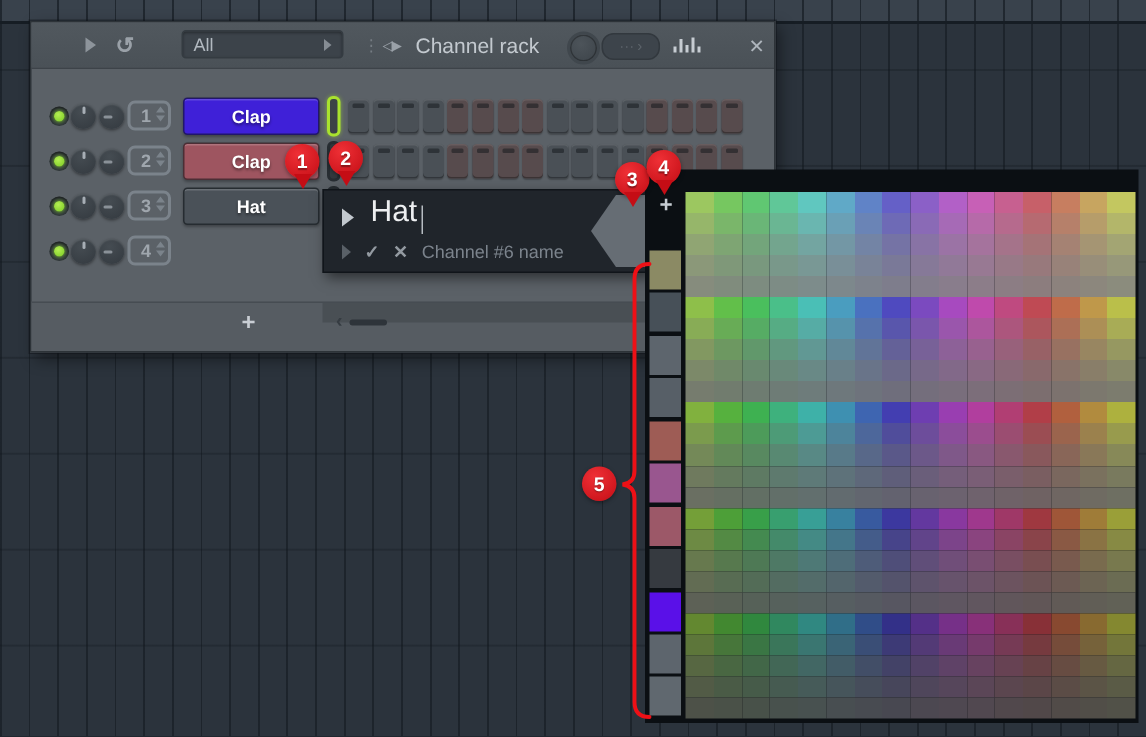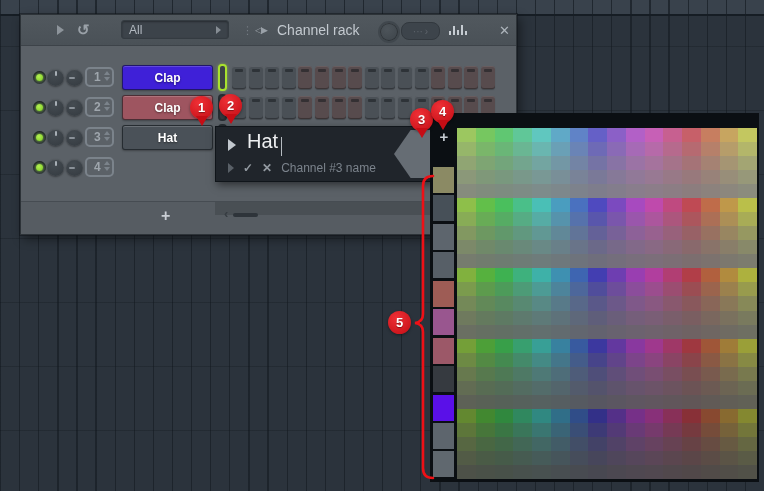--- a/index.html
+++ b/index.html
@@ -340,21 +340,21 @@
     </div>
   </div>
 
   <div class="popup">
     <i class="p-arrow"></i>
     <span class="p-value"><span>Hat</span><span class="p-cursor"></span></span>
     <span class="p-row2">
       <i class="p-arrow2"></i>
       <span class="p-check">✓</span>
       <span class="p-cross">✕</span>
-      <span class="p-hint">Channel #3 name</span>
+      <span class="p-hint">Channel #6 name</span>
     </span>
     <span class="p-tag"></span>
   </div>
 
   <div class="cpanel">
     <span class="cp-add">+</span>
     <div class="swatches">
         <span class="swatch" style="background: rgb(139, 138, 100);"></span>
         <span class="swatch" style="background: rgb(71, 80, 88);"></span>
         <span class="swatch" style="background: rgb(93, 101, 109);"></span>

